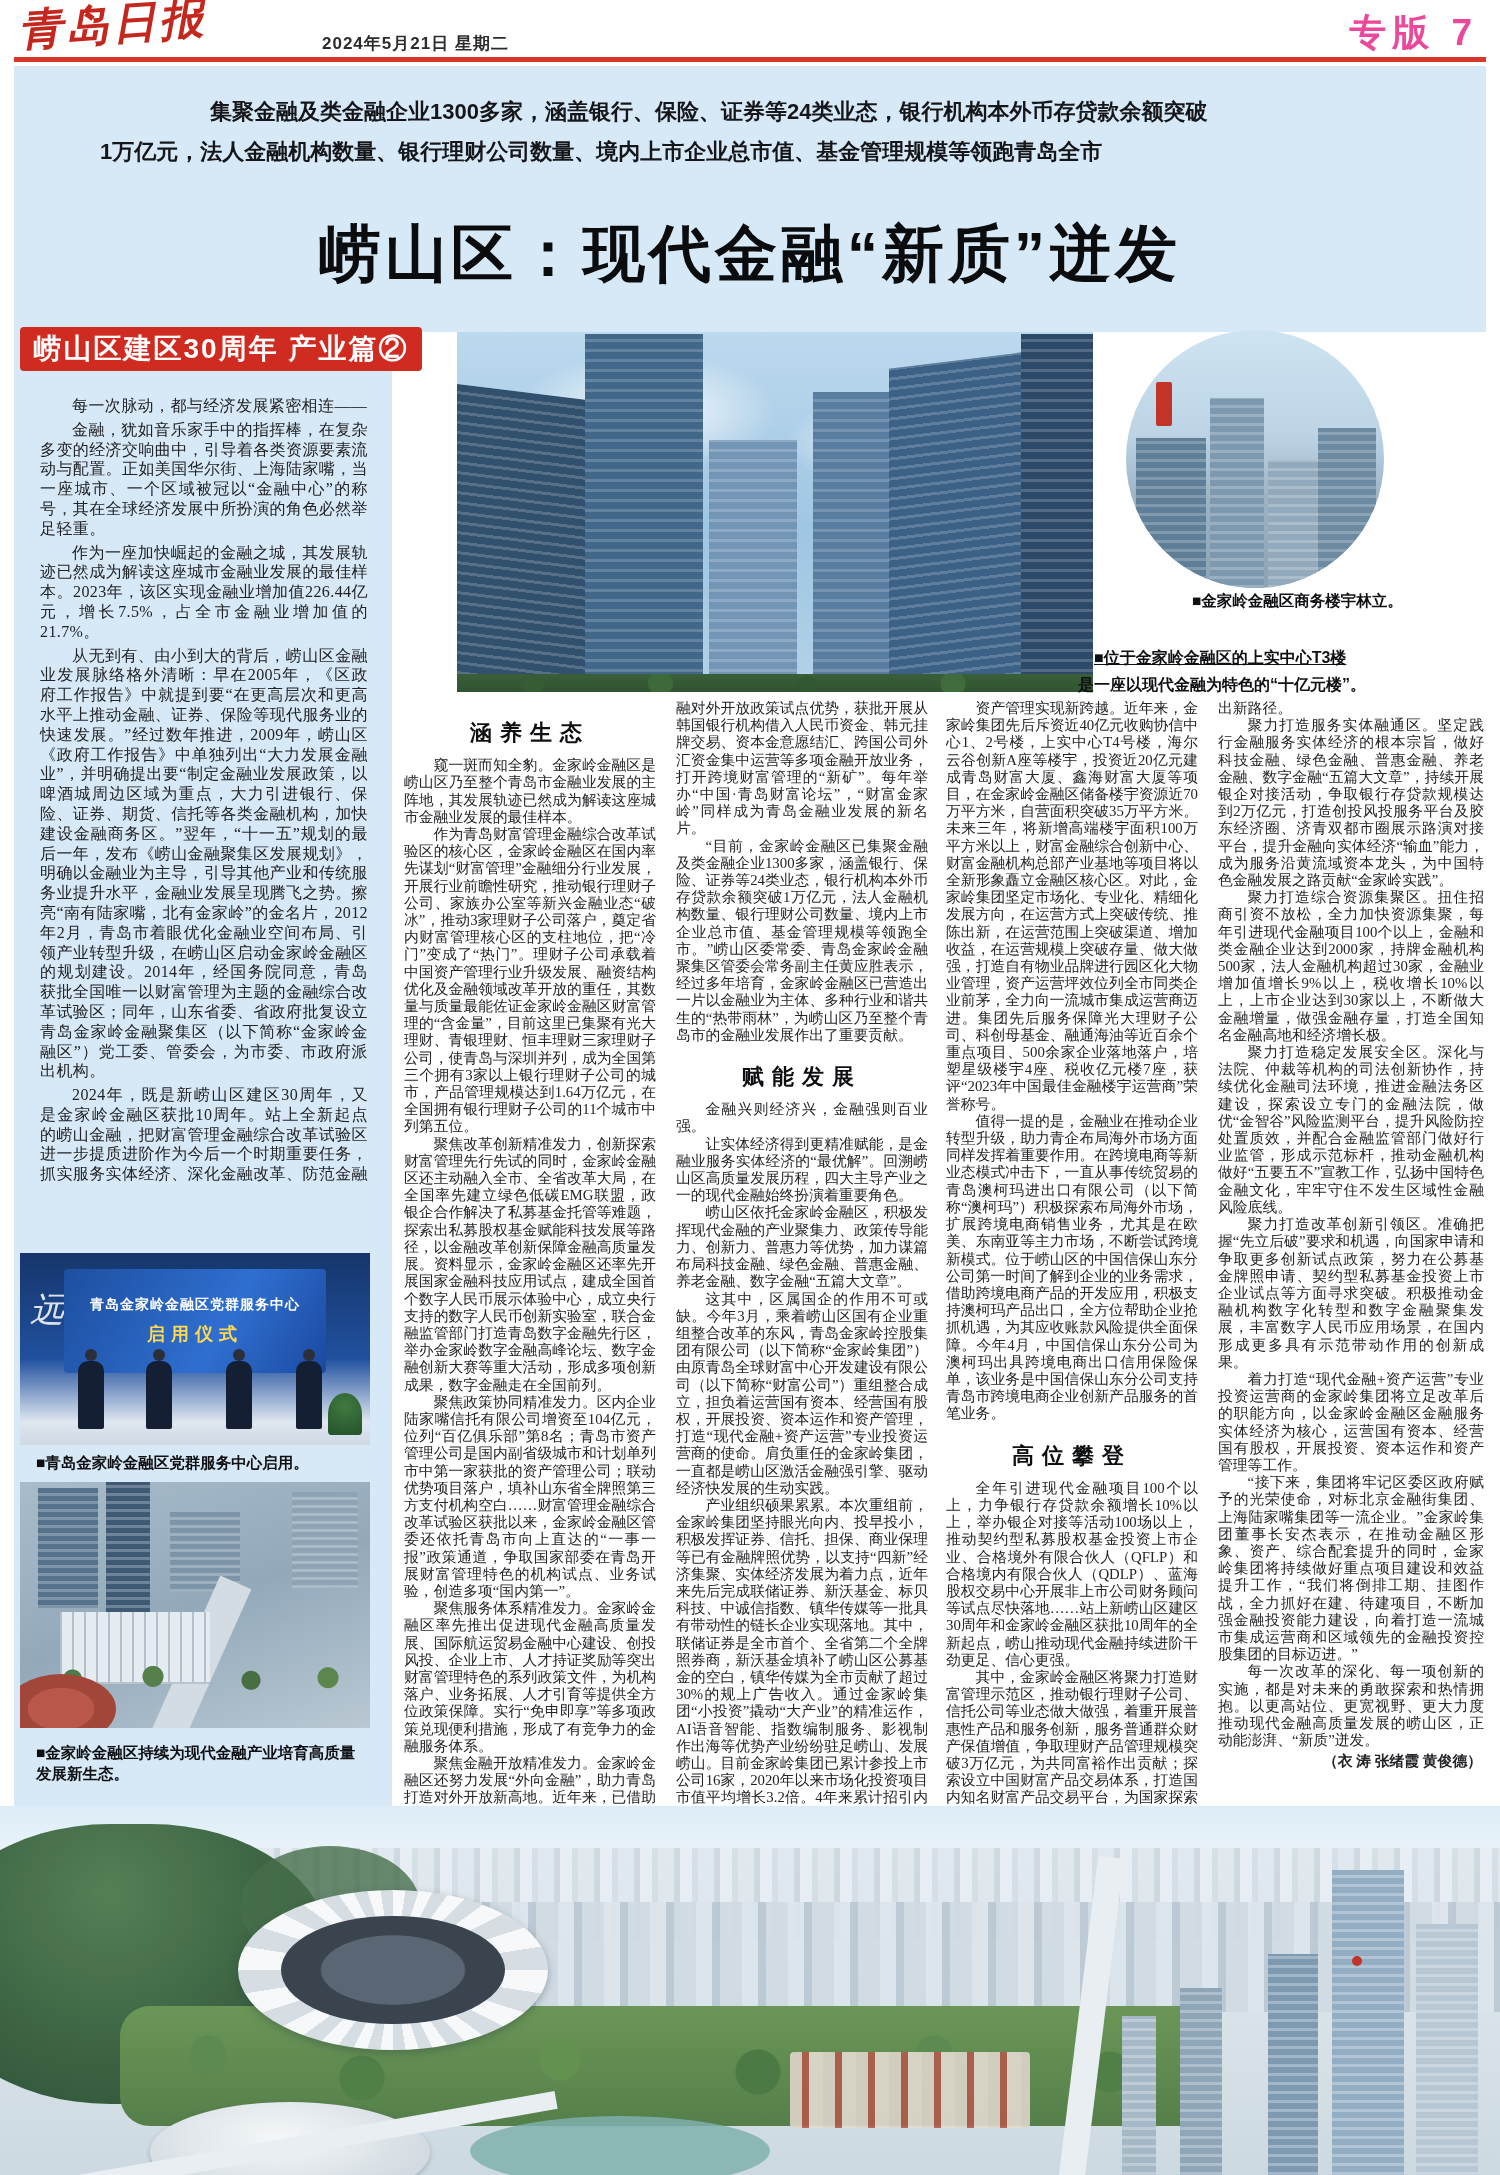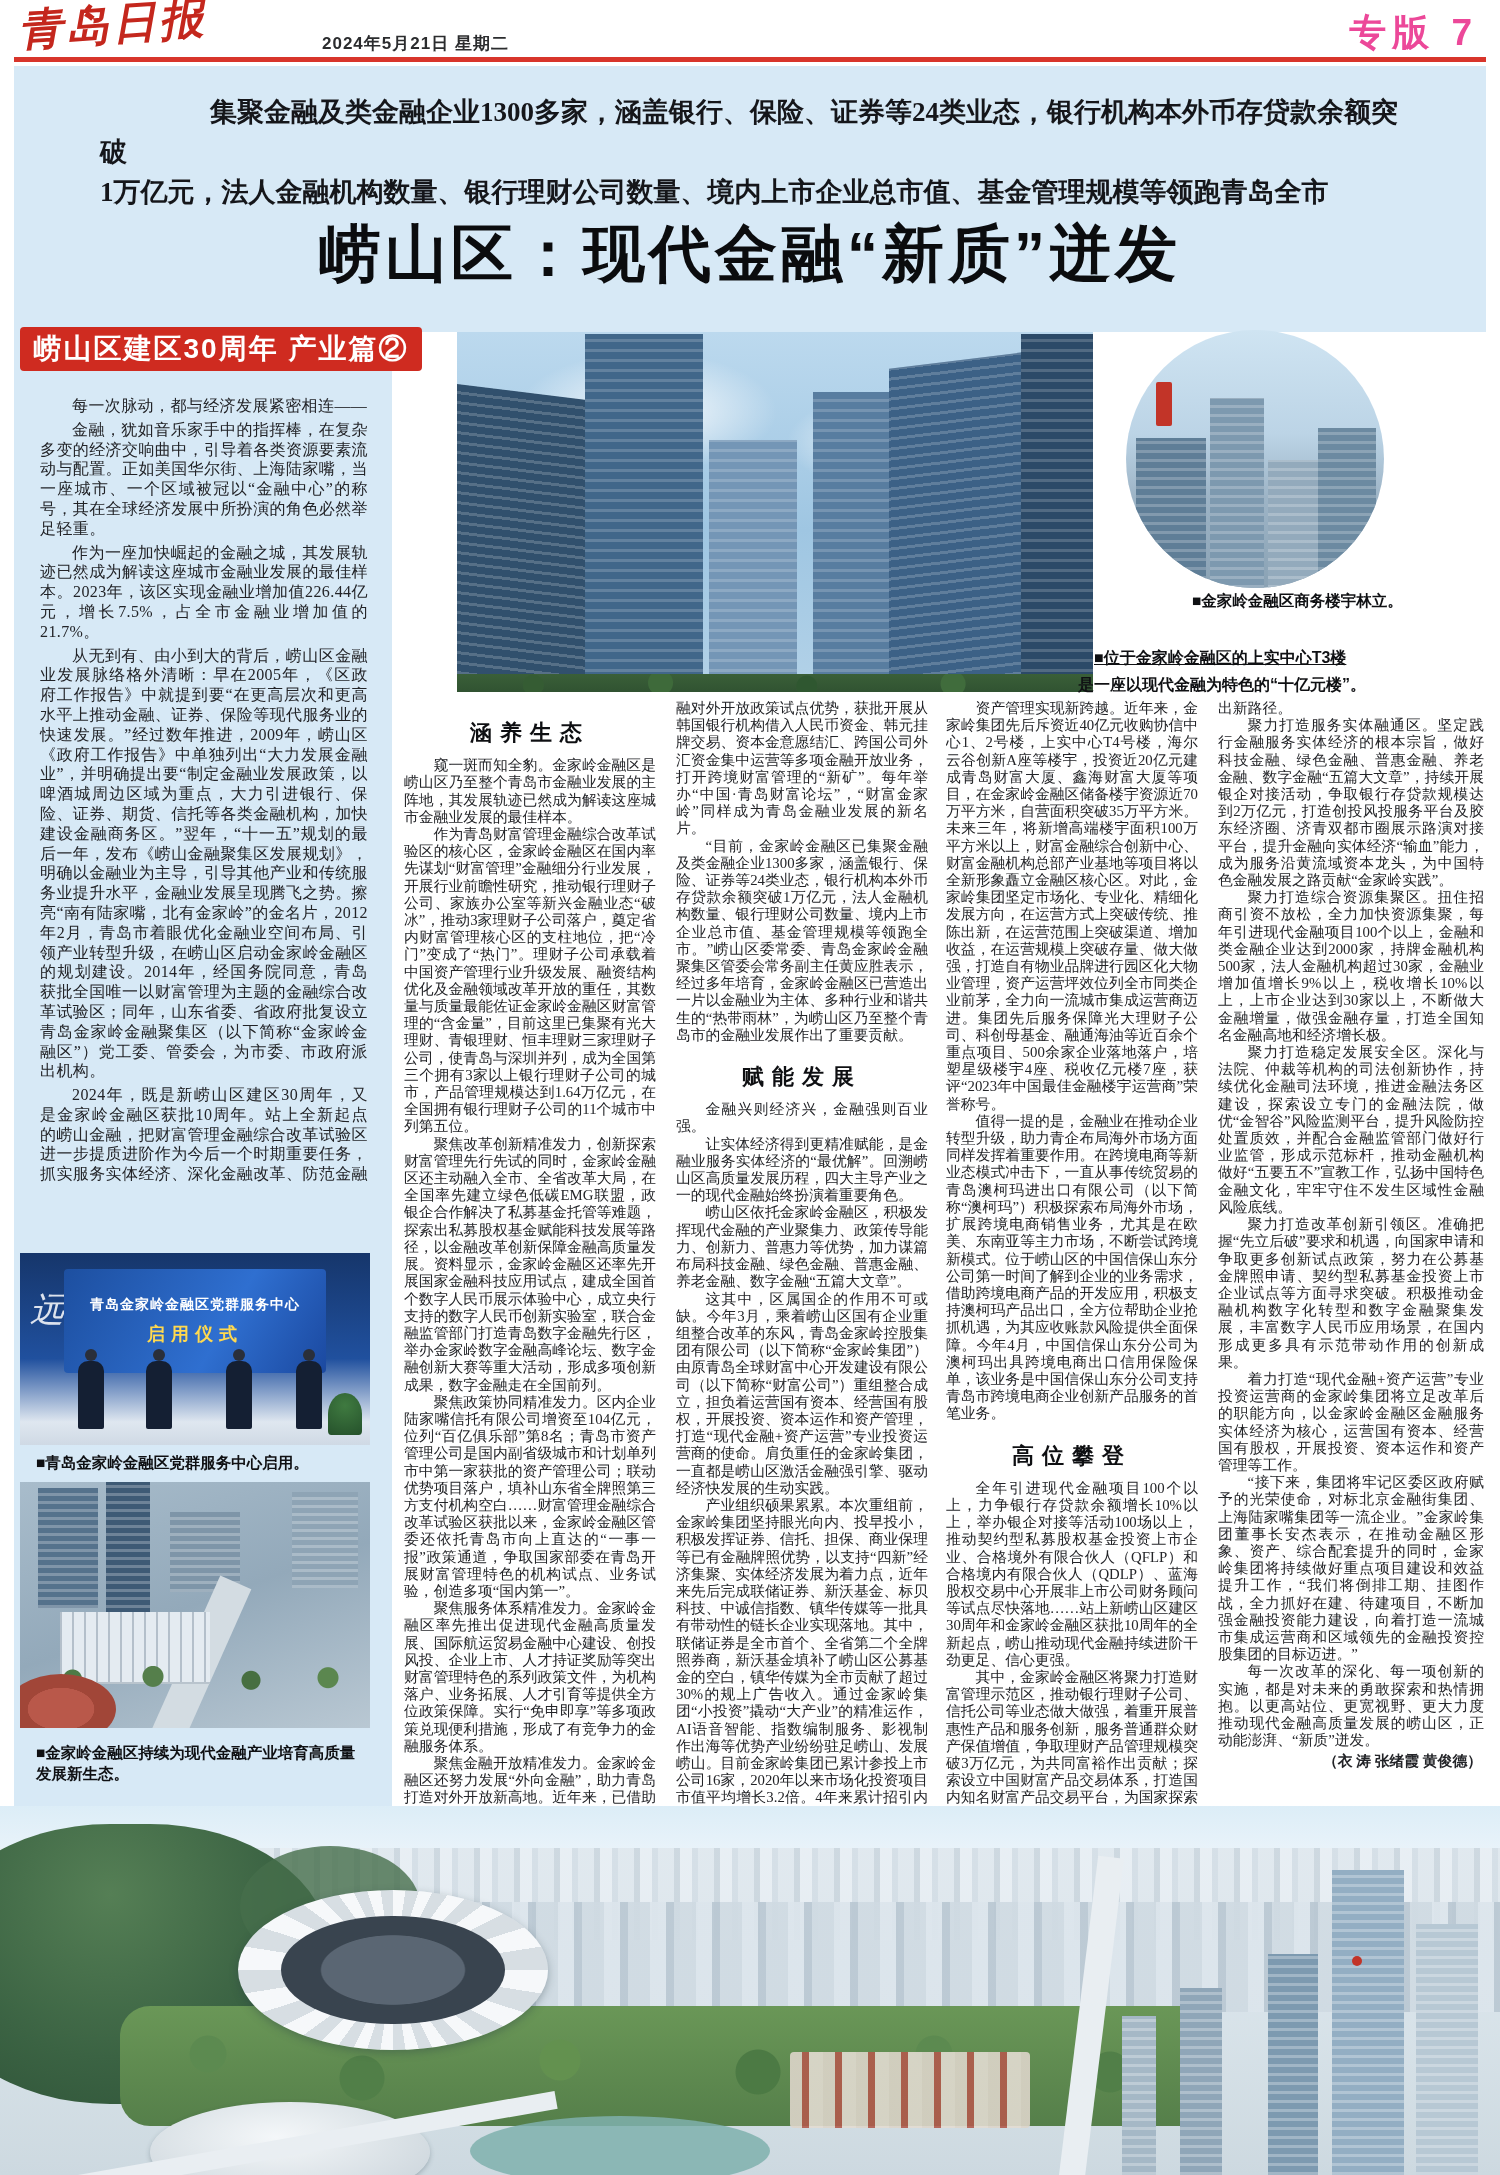--- a/index.html
+++ b/index.html
@@ -14,22 +14,22 @@
     left:18px;top:2px;font-family:"DejaVu Serif",serif;font-style:italic;font-weight:bold;
     font-size:44px;color:#c4271d;transform:rotate(-4deg);letter-spacing:3px;line-height:1;
   }
   .mh-date{left:302px;top:32px;font-family:"Liberation Sans",sans-serif;font-weight:bold;font-size:17px;color:#2b2c2e;letter-spacing:1px;margin-left:20px;}
   .page-label{right:22px;top:8px;font-family:"Liberation Sans",sans-serif;font-weight:bold;font-size:37px;color:#ec4899;letter-spacing:6px;}
   .red-rule{left:14px;top:57px;width:1472px;height:5px;background:#d8352b;}
   
   .top-panel{left:14px;top:66px;width:1472px;height:266px;background:#d7e9f6;}
   .left-panel{left:14px;top:66px;width:378px;height:1744px;background:#d7e9f6;}
   
-  .lead{left:100px;top:92px;width:1308px;font-family:Liberation Serif, serif;font-weight:bold;
-        font-size:27px;line-height:40px;color:#15161a;}
+  .lead{left:100px;top:92px;width:1308px;font-family:Liberation Sans, sans-serif;font-weight:bold;
+        font-size:22px;line-height:40px;color:#15161a;}
   .lead .l1{text-indent:110px;}
   .headline{left:90px;top:212px;width:1320px;text-align:center;font-family:"Liberation Sans",sans-serif;
             font-weight:900;font-size:62px;color:#0b0c0e;letter-spacing:4px;}
   .series-badge{left:20px;top:327px;width:402px;height:44px;background:#cf2b20;border-radius:4px;
                 color:#ffffff;text-align:center;font-family:"Liberation Sans",sans-serif;
                 font-weight:bold;font-size:28px;line-height:44px;letter-spacing:2px;}
   
   .left-article{left:36px;top:392px;width:336px;height:792px;overflow:hidden;
                 font-size:16px;line-height:19.8px;letter-spacing:.4px;text-align:justify;color:#222327;}
   .left-article .bp{margin:4px;text-indent:2em;}

